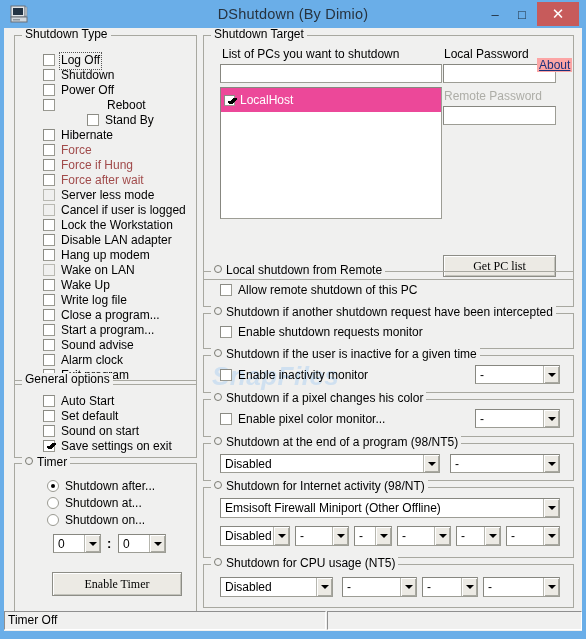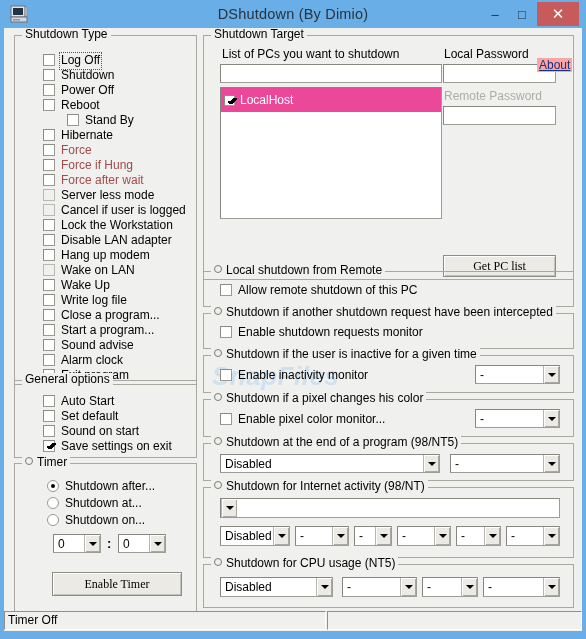--- a/index.html
+++ b/index.html
@@ -243,25 +243,25 @@
         <span class="cblabel focus">Log Off</span>
       </div>
       <div class="cbrow" style="left:28px;top:33px;">
         <span class="cbox"></span>
         <span class="cblabel">Shutdown</span>
       </div>
       <div class="cbrow" style="left:28px;top:48px;">
         <span class="cbox"></span>
         <span class="cblabel">Power Off</span>
       </div>
-      <div class="cbrow" style="left:28px;top:63px;">
+      <div class="cbrow" style="left:28px;top:63px;gap:46px;">
         <span class="cbox"></span>
         <span class="cblabel">Reboot</span>
       </div>
-      <div class="cbrow" style="left:12px;top:78px;padding-left:40px;">
+      <div class="cbrow" style="left:32px;top:78px;padding-left:40px;">
         <span class="cbox"></span>
         <span class="cblabel">Stand By</span>
       </div>
       <div class="cbrow" style="left:28px;top:93px;">
         <span class="cbox"></span>
         <span class="cblabel">Hibernate</span>
       </div>
       <div class="cbrow" style="left:28px;top:108px;">
         <span class="cbox"></span>
         <span class="cblabel red">Force</span>
@@ -455,20 +455,21 @@
       </div>
       <div class="combo" style="left:246px;top:10px;width:110px;height:19px;">
         <span class="cv">-</span>
         <span class="arrow"></span>
       </div>
     </div>
 
     <div class="gb" style="left:199px;top:459px;width:371px;height:71px;">
       <div class="gb-title bullet">Shutdown for Internet activity (98/NT)</div>
       <div class="combo" style="left:16px;top:10px;width:340px;height:20px;">
+        <span class="cv">Emsisoft Firewall Miniport (Other Offline)</span>
         <span class="arrow"></span>
       </div>
 
       <div class="combo" style="left:16px;top:38px;width:70px;height:20px;">
         <span class="cv">Disabled</span>
         <span class="arrow"></span>
       </div>
       <div class="combo" style="left:91px;top:38px;width:54px;height:20px;">
         <span class="cv">-</span>
         <span class="arrow"></span>

